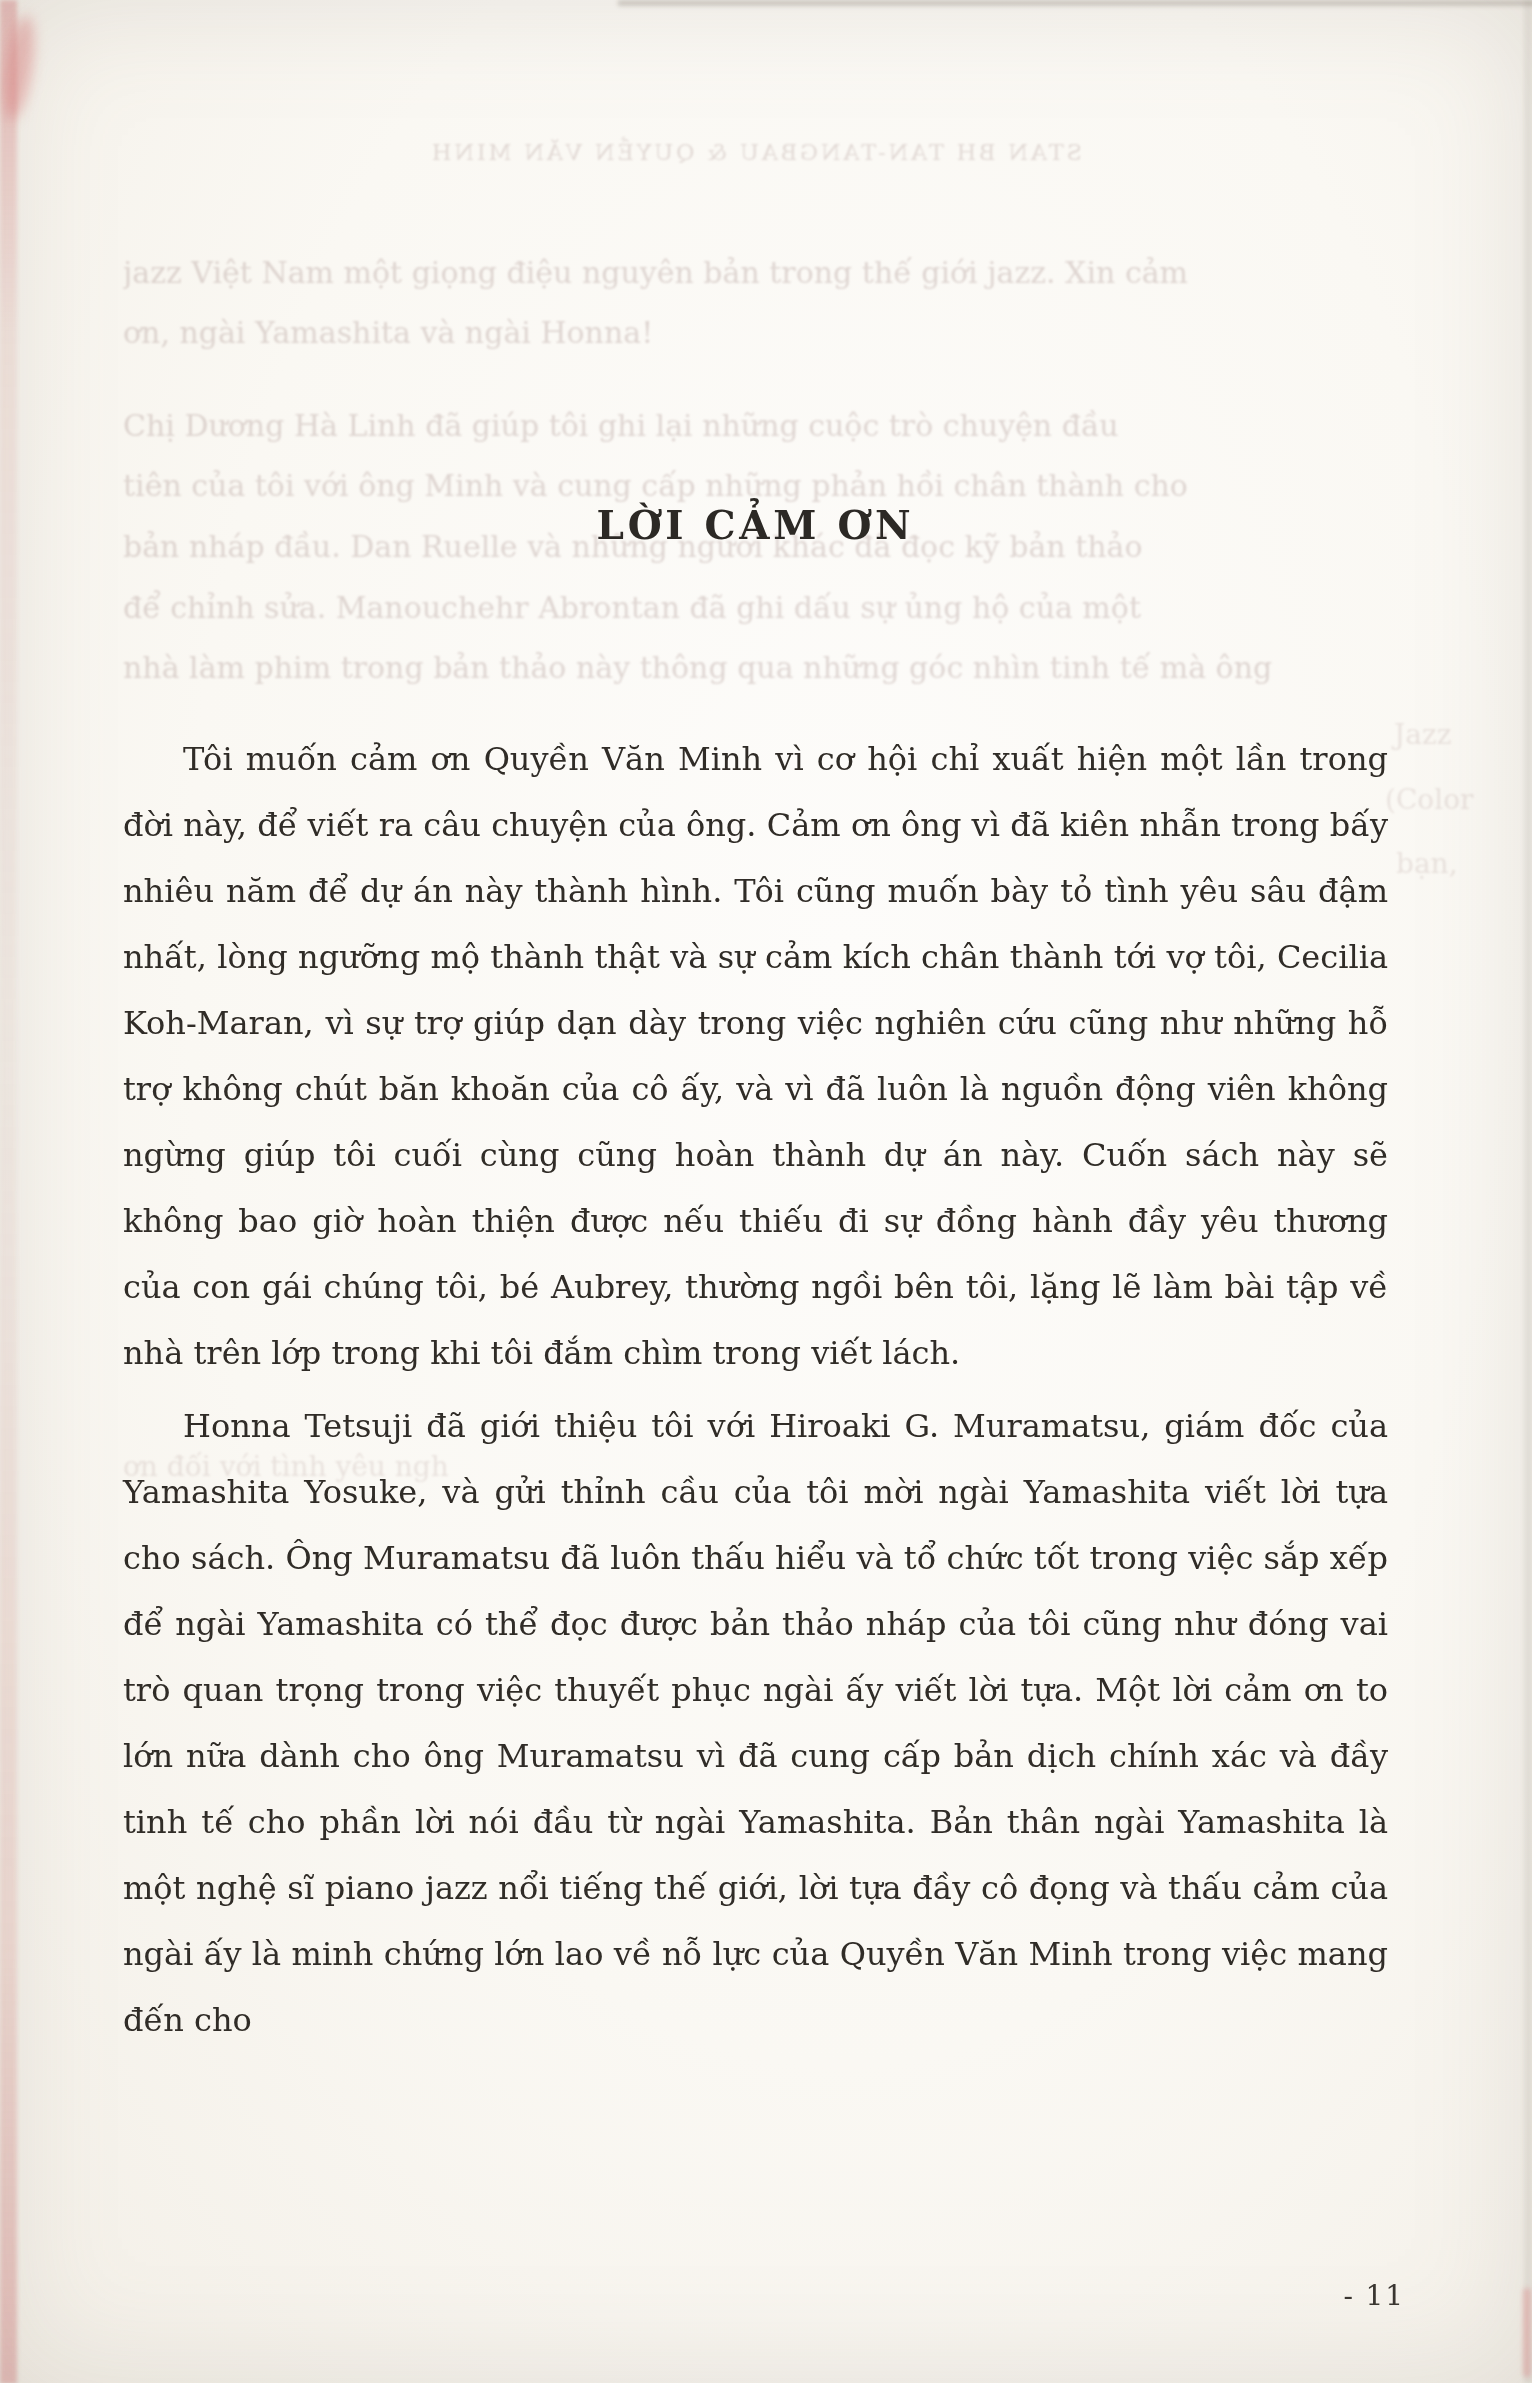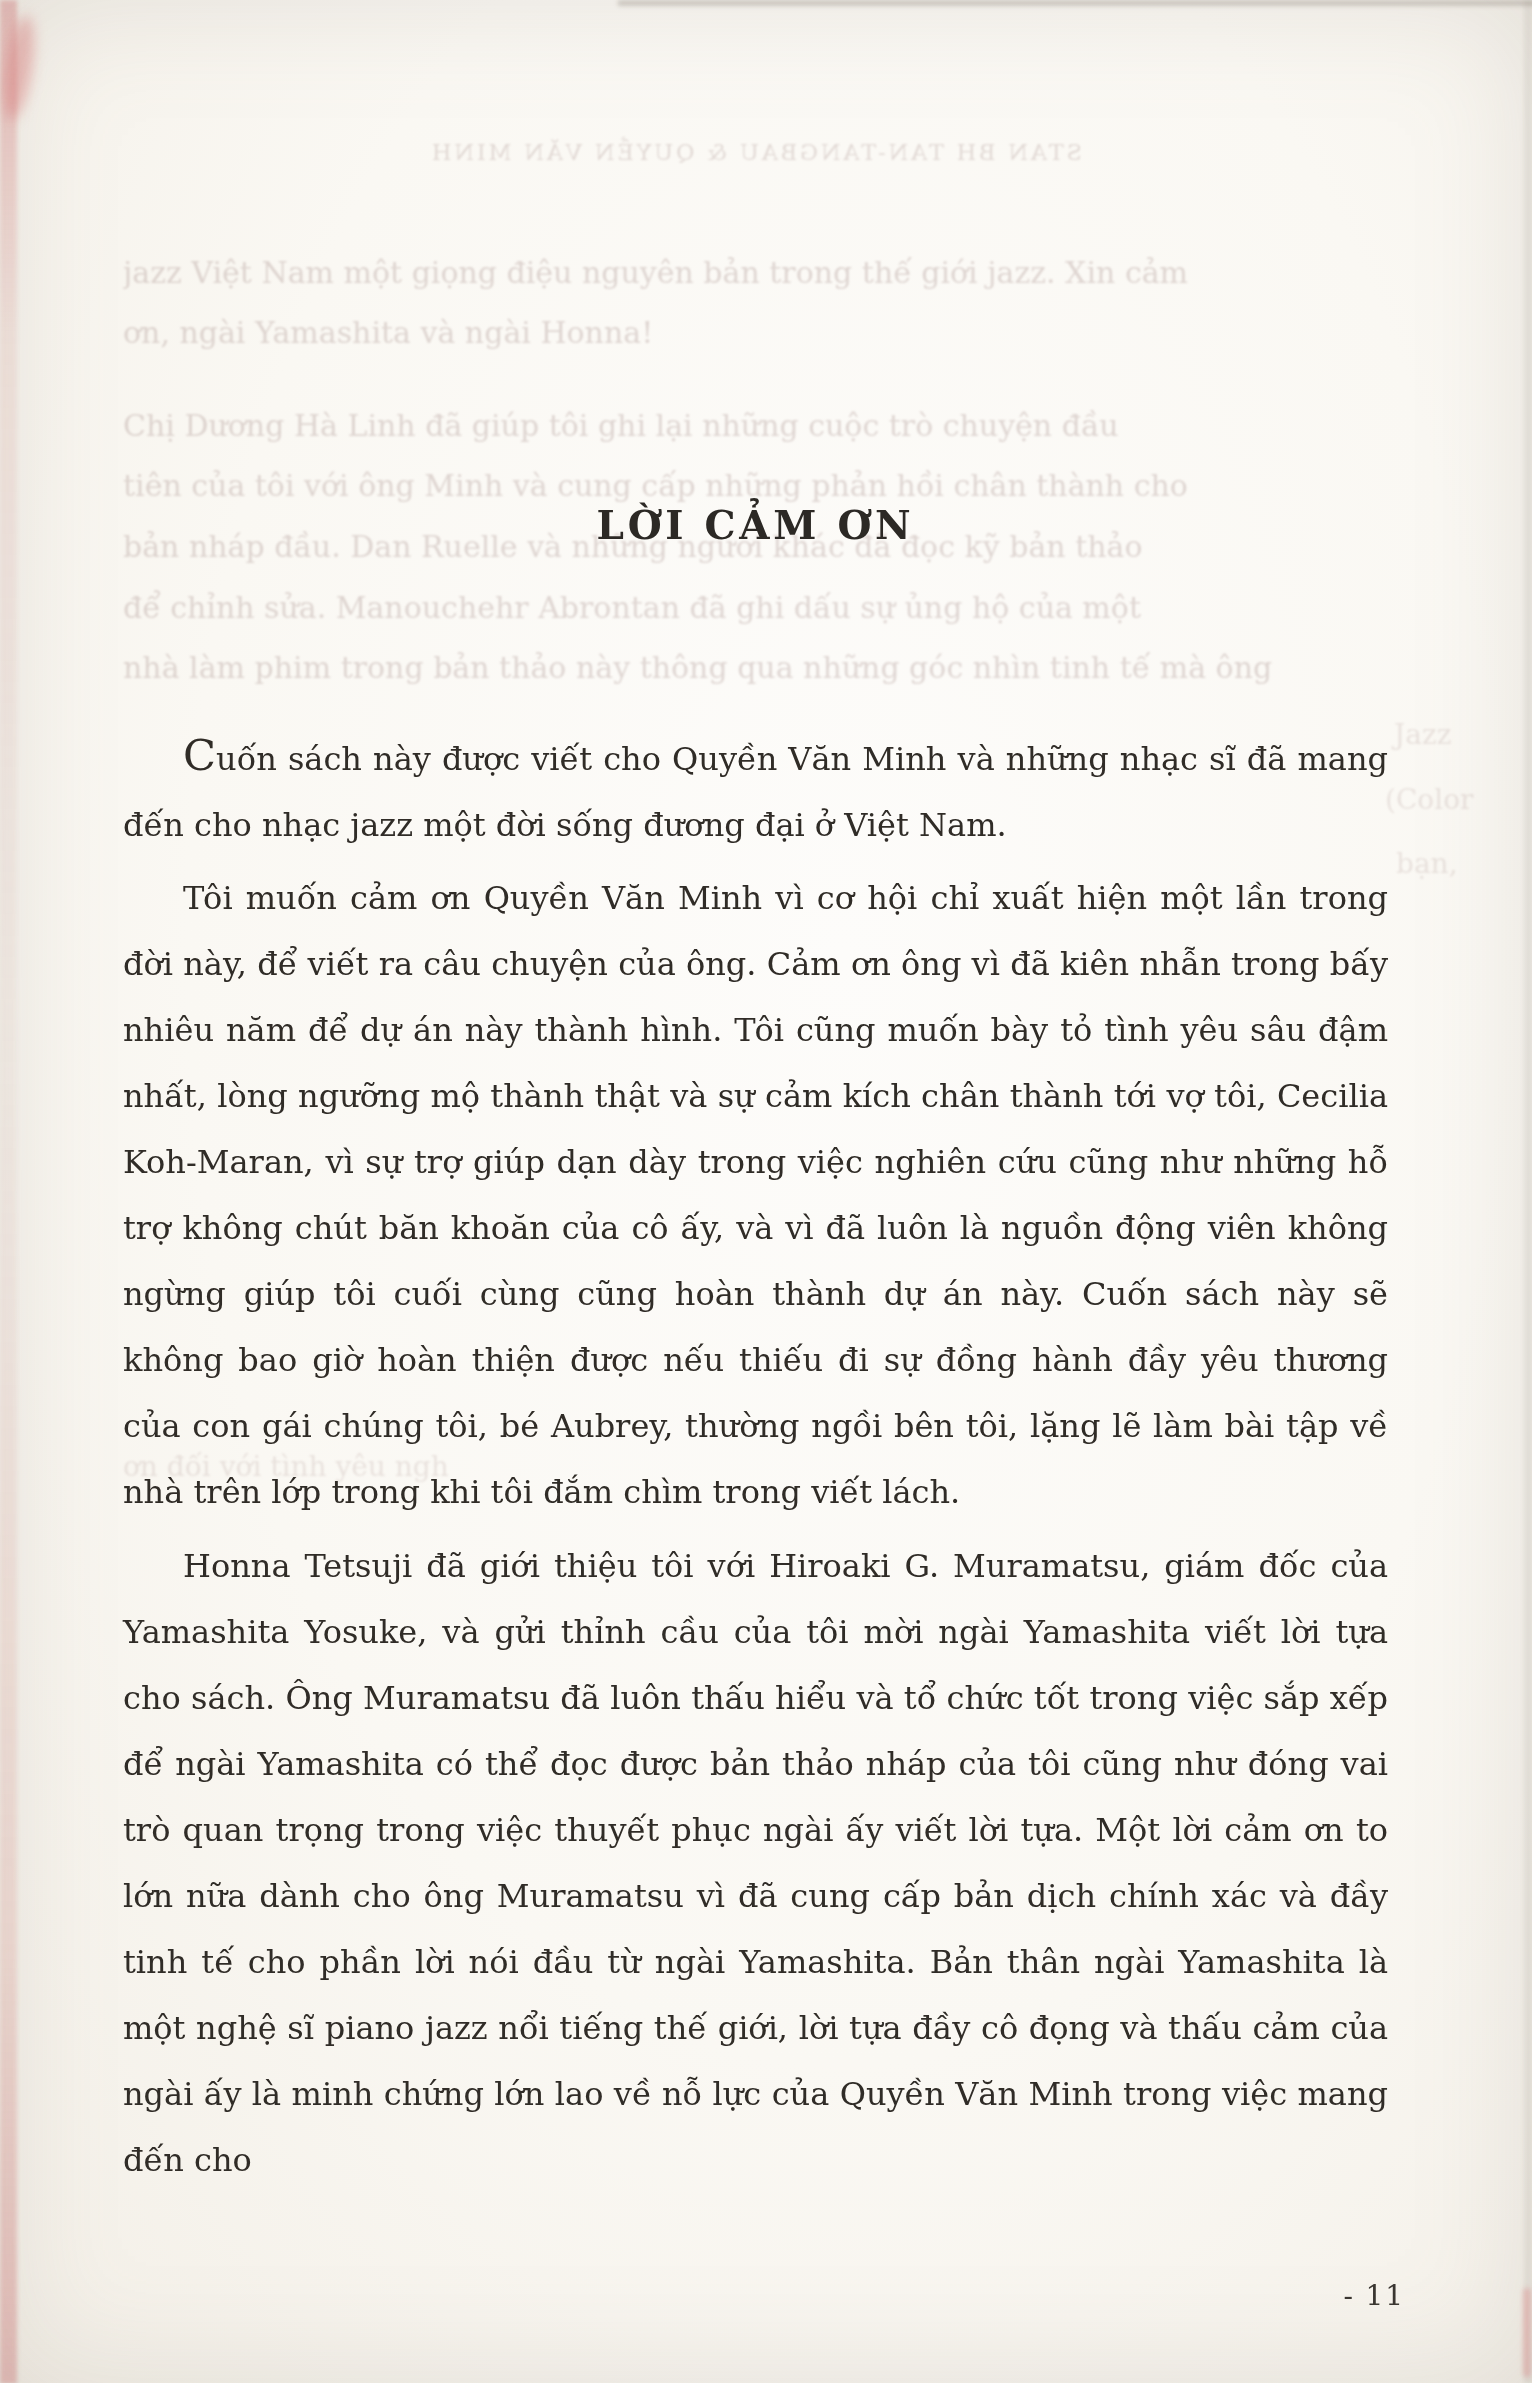--- a/index.html
+++ b/index.html
@@ -152,21 +152,20 @@
     <div class="bleed-line" style="top:650px">nhà làm phim trong bản thảo này thông qua những góc nhìn tinh tế mà ông</div>
 
     <div class="bleed-frag" style="left:1394px; top:718px">Jazz</div>
     <div class="bleed-frag" style="left:1385px; top:783px">(Color</div>
     <div class="bleed-frag" style="left:1396px; top:847px">bạn,</div>
     <div class="bleed-frag" style="left:123px;  top:1450px">ơn đối với tình yêu ngh</div>
   </div>
 
   <div class="content">
     <h1 class="chapter-title">LỜI CẢM ƠN</h1>
-    <p class="lead">Cuốn sách này được viết cho Quyền Văn Minh và những nhạc sĩ đã mang đến cho nhạc jazz một đời sống đương đại ở Việt Nam.</p>
     <p>Tôi muốn cảm ơn Quyền Văn Minh vì cơ hội chỉ xuất hiện một lần trong đời này, để viết ra câu chuyện của ông. Cảm ơn ông vì đã kiên nhẫn trong bấy nhiêu năm để dự án này thành hình. Tôi cũng muốn bày tỏ tình yêu sâu đậm nhất, lòng ngưỡng mộ thành thật và sự cảm kích chân thành tới vợ tôi, Cecilia Koh-Maran, vì sự trợ giúp dạn dày trong việc nghiên cứu cũng như những hỗ trợ không chút băn khoăn của cô ấy, và vì đã luôn là nguồn động viên không ngừng giúp tôi cuối cùng cũng hoàn thành dự án này. Cuốn sách này sẽ không bao giờ hoàn thiện được nếu thiếu đi sự đồng hành đầy yêu thương của con gái chúng tôi, bé Aubrey, thường ngồi bên tôi, lặng lẽ làm bài tập về nhà trên lớp trong khi tôi đắm chìm trong viết lách.</p>
     <p>Honna Tetsuji đã giới thiệu tôi với Hiroaki G. Muramatsu, giám đốc của Yamashita Yosuke, và gửi thỉnh cầu của tôi mời ngài Yamashita viết lời tựa cho sách. Ông Muramatsu đã luôn thấu hiểu và tổ chức tốt trong việc sắp xếp để ngài Yamashita có thể đọc được bản thảo nháp của tôi cũng như đóng vai trò quan trọng trong việc thuyết phục ngài ấy viết lời tựa. Một lời cảm ơn to lớn nữa dành cho ông Muramatsu vì đã cung cấp bản dịch chính xác và đầy tinh tế cho phần lời nói đầu từ ngài Yamashita. Bản thân ngài Yamashita là một nghệ sĩ piano jazz nổi tiếng thế giới, lời tựa đầy cô đọng và thấu cảm của ngài ấy là minh chứng lớn lao về nỗ lực của Quyền Văn Minh trong việc mang đến cho</p>
   </div>
 
   <div class="page-number">- 11</div>
 
   <div class="scan-edge-left"></div>
   <div class="scan-corner-smudge"></div>
   <div class="scan-edge-top"></div>
   <div class="scan-edge-right"></div>

